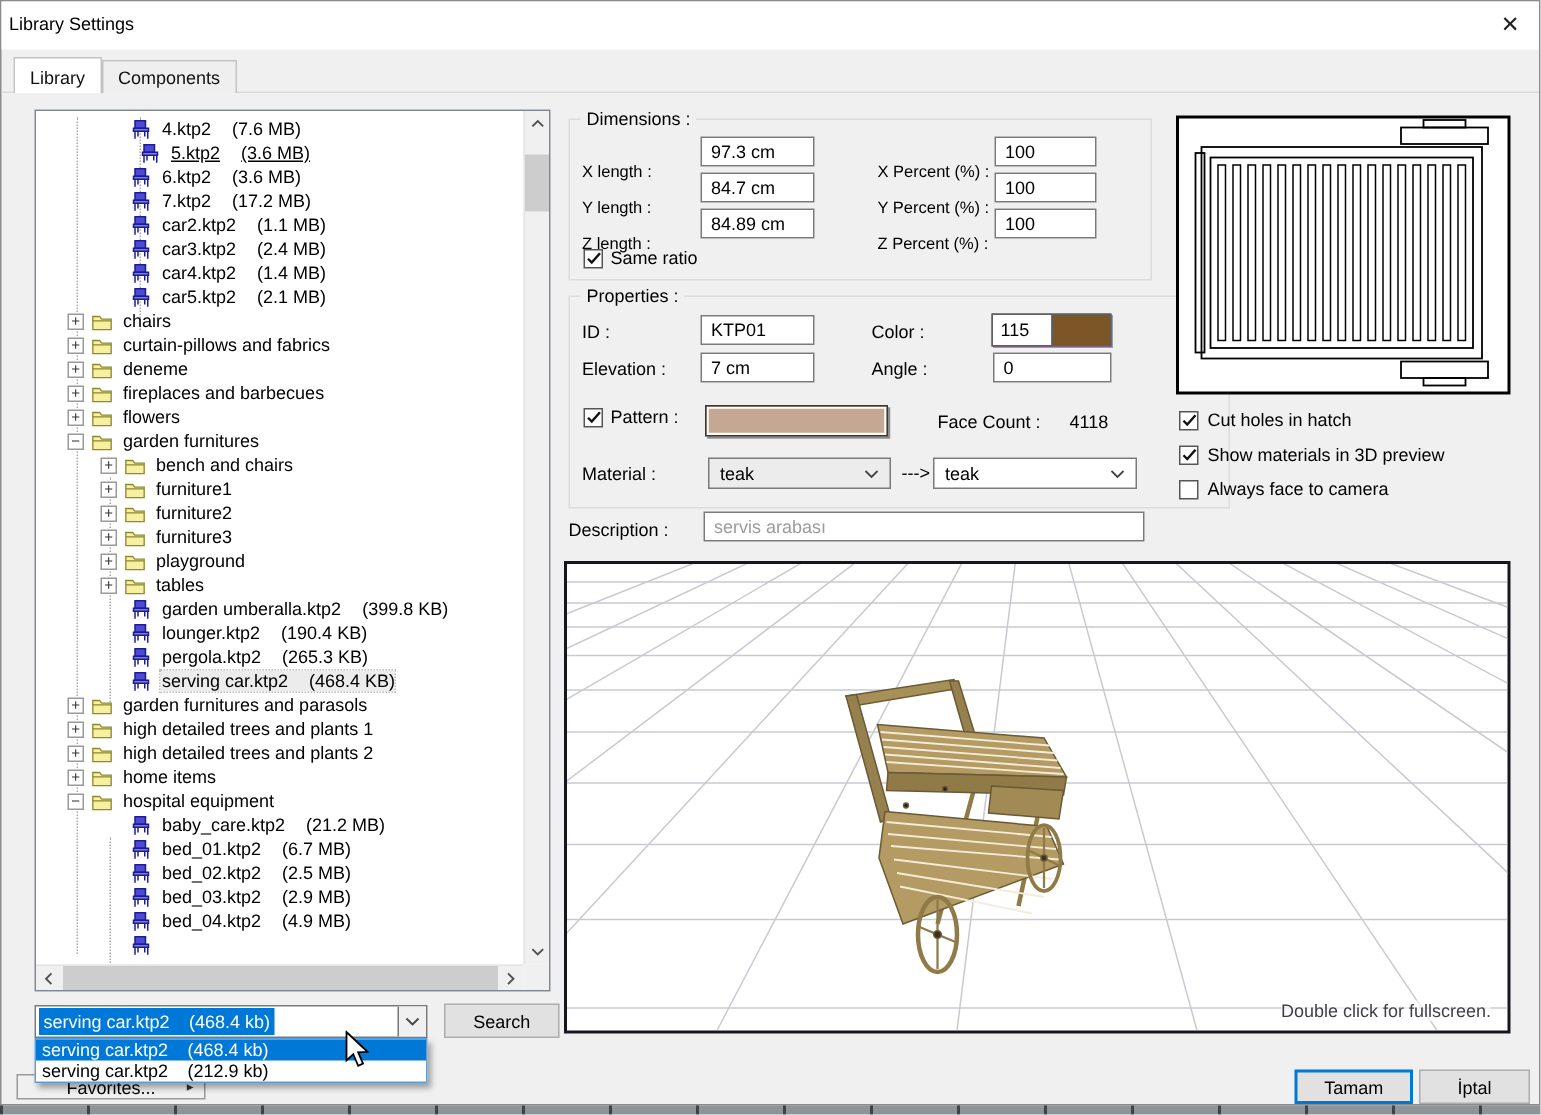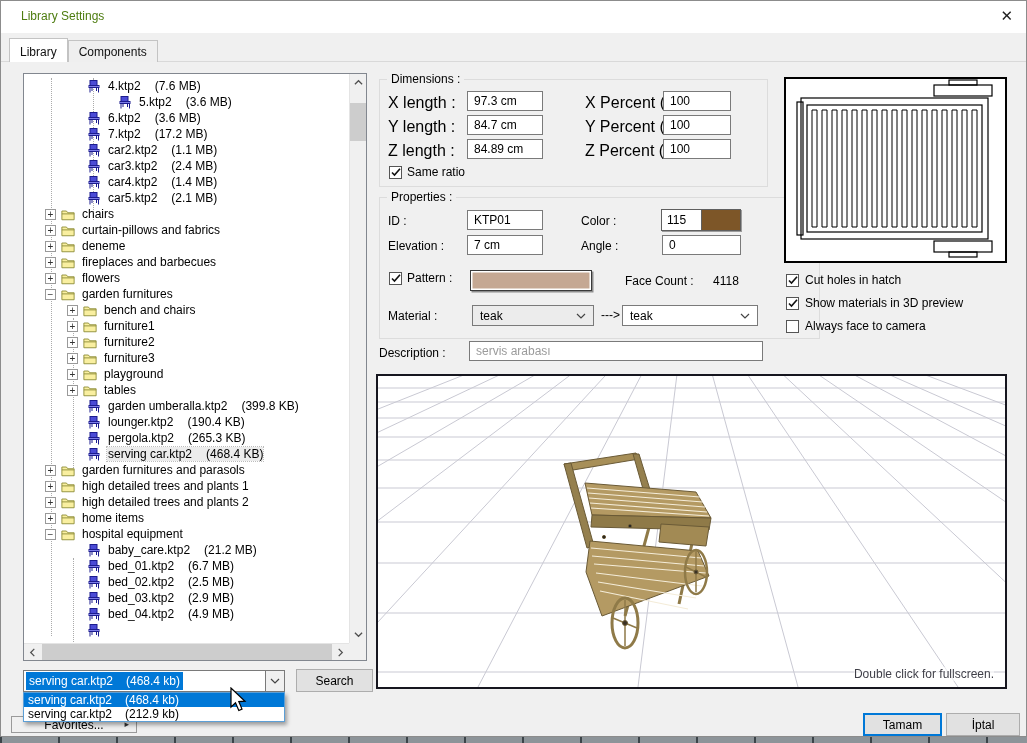--- a/index.html
+++ b/index.html
@@ -1,21 +1,21 @@
 <!DOCTYPE html>
 <html><head>
 <meta charset="utf-8">
 <style>
   *{margin:0;padding:0;box-sizing:border-box;font-family:"Liberation Sans",sans-serif}
   html,body{width:1027px;height:743px}
   body{position:relative;background:#cfd4d8;overflow:hidden}
 
   .dialog{position:absolute;left:0;top:0;width:1027px;height:737px;background:#f0f0f0;border:1px solid #8c8c8c}
   .titlebar{position:absolute;left:0;top:0;right:0;height:32px;background:#fff}
-  .titlebar .title{position:absolute;left:20px;top:8px;font-size:12px;color:#4d7c0f}
+  .titlebar .title{position:absolute;left:5px;top:8px;font-size:12px;color:#000000}
   .close{position:absolute;right:13px;top:6px;font-size:15px;color:#222;cursor:pointer}
 
   .tabs{position:absolute;left:8px;top:39px;height:22px;display:flex;z-index:2}
   .tab{font-size:12px;padding:4px 10px 0;border:1px solid #c3c3c3;border-bottom:none;background:#efefef;color:#111;height:22px}
   .tab.active{background:#fff;margin-top:-2px;padding-top:6px;height:24px;z-index:3}
   .tabline{position:absolute;left:0;top:60px;right:0;border-top:1px solid #d9d9d9}
 
   
   .tree{position:absolute;left:22px;top:72px;width:344px;height:588px;background:#fff;border:1px solid #82878f}
   .tree-rows{position:absolute;left:0;top:4px;right:18px;bottom:18px;overflow:hidden;font-size:12px;color:#000}
@@ -36,21 +36,21 @@
   .sarrow{position:absolute;width:17px;height:17px;display:flex;align-items:center;justify-content:center}
   .sarrow svg{width:9px;height:9px}
   .sarrow polyline{fill:none;stroke:#505050;stroke-width:1.4}
 
   
   .groupbox{position:absolute;border:1px solid #dcdcdc;background:#f0f0f0}
   .legend{position:absolute;top:-8px;left:7px;background:#f0f0f0;padding:0 4px;font-size:12px;color:#000}
   .flabel{position:absolute;font-size:12px;color:#000;white-space:nowrap}
   .tinput{position:absolute;background:#fff;border:1px solid #7a7a7a;font-size:12px;padding:2px 6px;height:20px;white-space:nowrap}
   .dimrow{position:relative;height:20px;margin-bottom:4px}
-  .dimrow .dlabel{position:absolute;left:0;top:3px;font-size:16px}
+  .dimrow .dlabel{position:absolute;left:0;top:18px;font-size:11px}
   .dimrow .dinput{position:absolute;background:#fff;border:1px solid #7a7a7a;font-size:12px;padding:2px 6px;height:20px;top:0}
 
   .cb{width:13px;height:13px;border:1px solid #555;background:#fff;display:inline-block;position:relative;flex:none}
   .cb svg{position:absolute;left:1px;top:1px;width:10px;height:9px;display:none}
   .cb.checked svg{display:block}
   .cb svg polyline{fill:none;stroke:#111;stroke-width:1.6}
 
   .select{position:absolute;border:1px solid #7a7a7a;font-size:12px;display:flex;align-items:center;justify-content:space-between;padding:0 7px;height:21px}
   .select.gray{background:#ececec}
   .select.white{background:#fff}
@@ -118,21 +118,21 @@
           <svg class="ticon" viewBox="0 0 13 13">
             <rect x="2.5" y="0.5" width="7" height="5" fill="#4b4bd6" stroke="#1c1c8e"></rect>
             <rect x="1.5" y="5.5" width="10" height="2" fill="#7d7de8" stroke="#1c1c8e"></rect>
             <path d="M2.5 8 V12.5 M11 8 V12.5 M4.5 8 V11 M9 8 V11" stroke="#1c1c8e" fill="none"></path>
           </svg>
           <span class="tr-text">
             <span class="tr-label">4.ktp2</span>
             <span class="tr-size">(7.6 MB)</span>
           </span>
         </div>
-        <div class="tree-row" style="padding-left: 94px;">
+        <div class="tree-row" style="padding-left: 69px; text-decoration: underline;">
           <svg class="ticon" viewBox="0 0 13 13">
             <rect x="2.5" y="0.5" width="7" height="5" fill="#4b4bd6" stroke="#1c1c8e"></rect>
             <rect x="1.5" y="5.5" width="10" height="2" fill="#7d7de8" stroke="#1c1c8e"></rect>
             <path d="M2.5 8 V12.5 M11 8 V12.5 M4.5 8 V11 M9 8 V11" stroke="#1c1c8e" fill="none"></path>
           </svg>
           <span class="tr-text">
             <span class="tr-label">5.ktp2</span>
             <span class="tr-size">(3.6 MB)</span>
           </span>
         </div>

